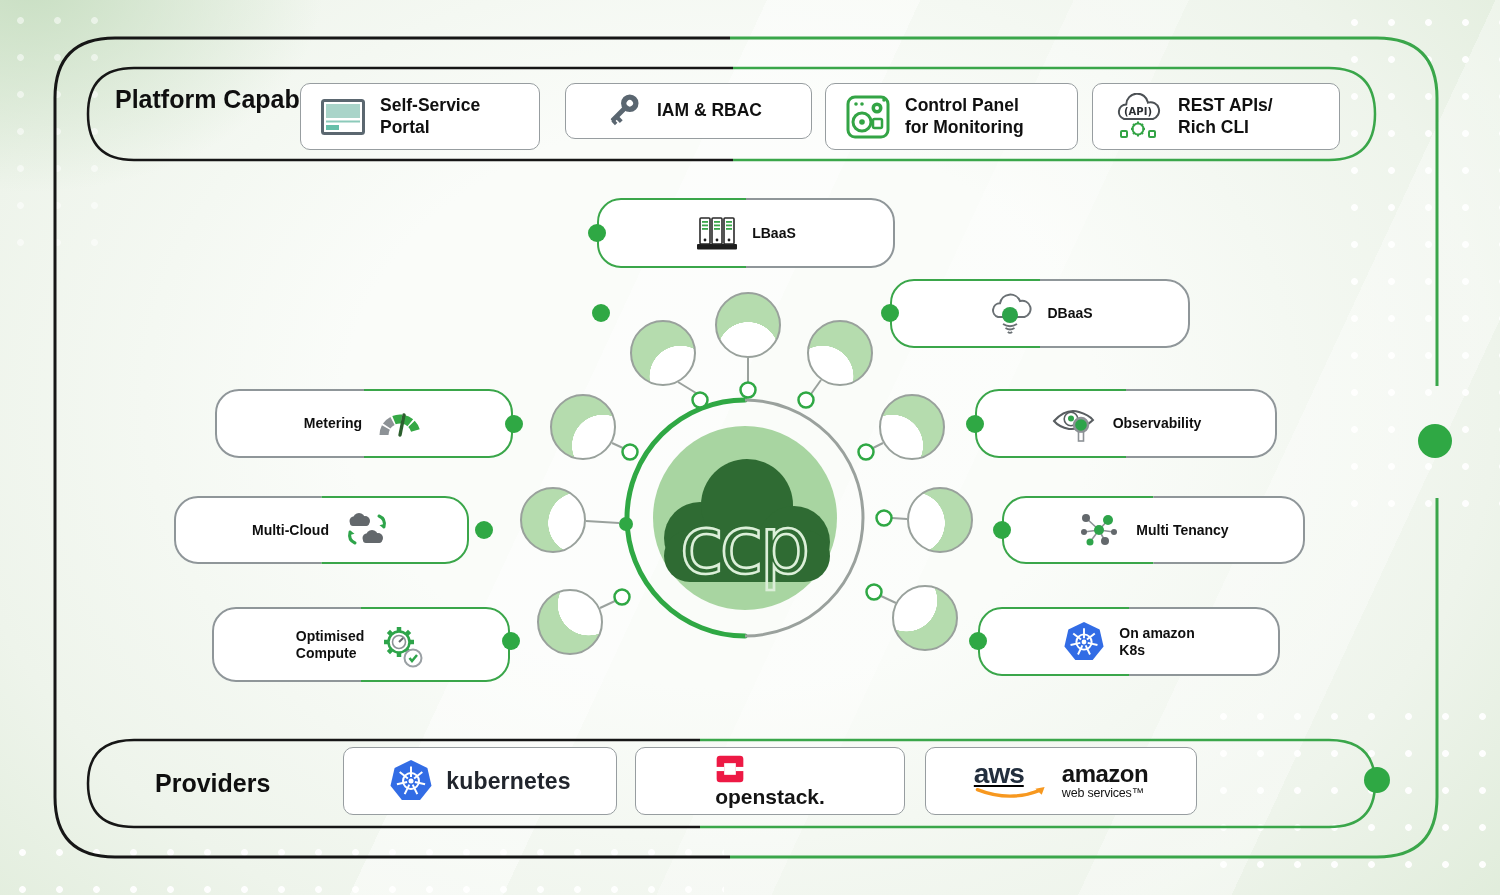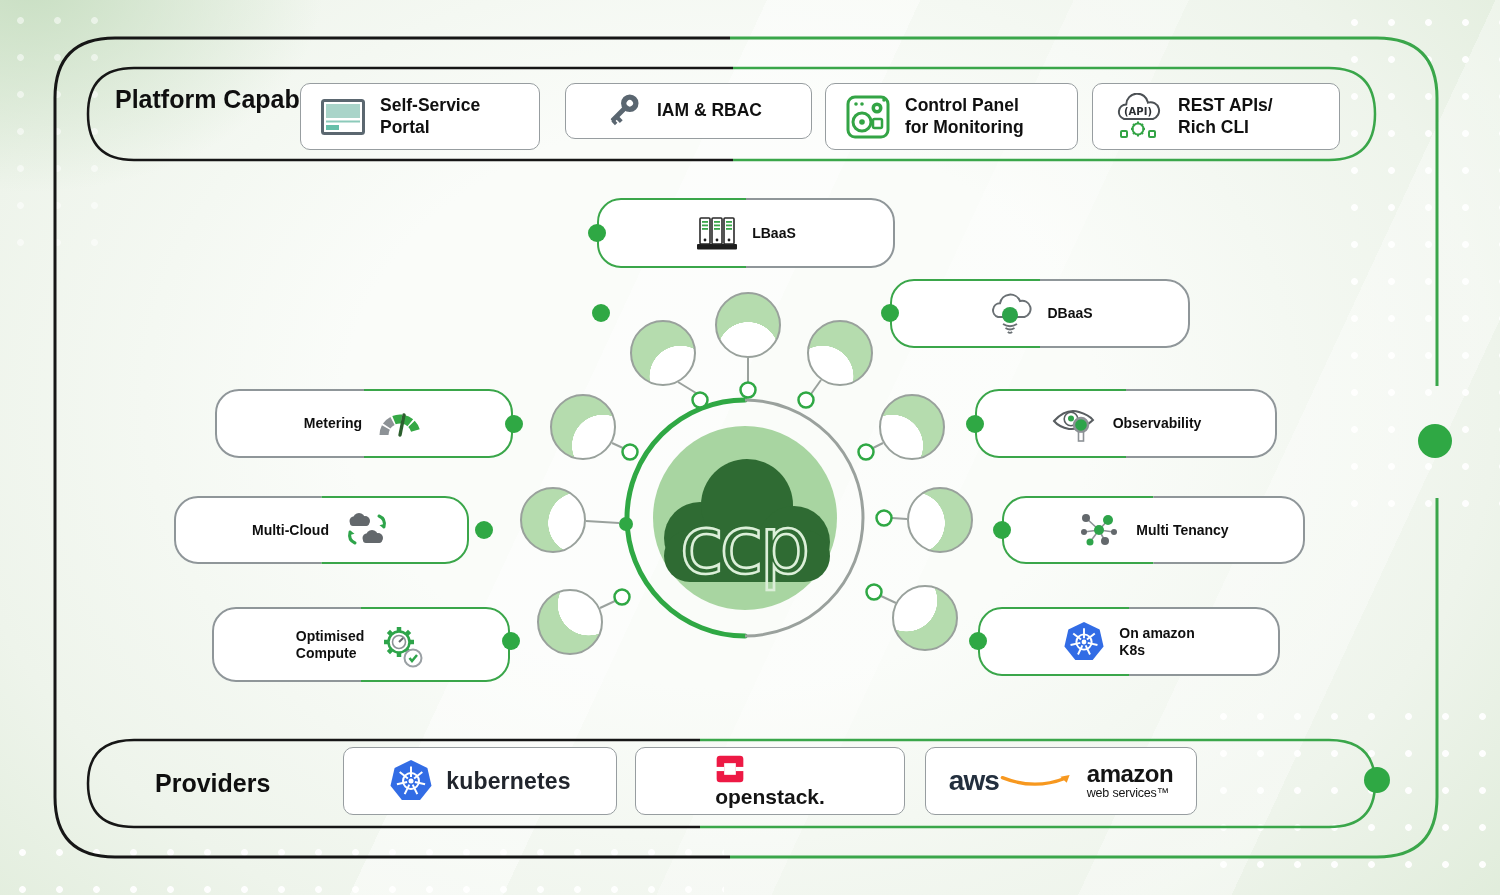--- a/index.html
+++ b/index.html
@@ -40,21 +40,21 @@
     box-sizing:border-box;display:flex;align-items:center;gap:15px;}
   .cbox{padding-left:20px;}
   .clabel{font-size:17.5px;font-weight:bold;color:#101010;line-height:1.22;}
   .clabel span{display:block;}
   .clabel span:empty{display:none;}
   .pbox{justify-content:center;}
   .kube-word{font-size:23px;font-weight:bold;color:#21252d;letter-spacing:.2px;}
   .os-stack{display:flex;flex-direction:column;align-items:flex-start;gap:1px;}
   .os-word{font-size:21px;font-weight:bold;color:#141414;}
   .aws-wrap{display:flex;align-items:center;gap:14px;}
-  .aws-left{display:flex;flex-direction:row;align-items:center;}
+  .aws-left{display:flex;flex-direction:column;align-items:flex-start;text-decoration:underline;}
   .aws-word{font-size:28px;font-weight:bold;color:#232f3e;letter-spacing:-1px;line-height:.85;}
   .amz-col{display:flex;flex-direction:column;line-height:1;}
   .amz-word{font-size:24px;font-weight:bold;color:#141414;letter-spacing:-.5px;}
   .amz-sub{font-size:12.5px;color:#141414;letter-spacing:-.2px;margin-top:1px;}
 </style>
 </head>
 <body>
 
 <div class="canvas">
   <div class="stripes"></div>

